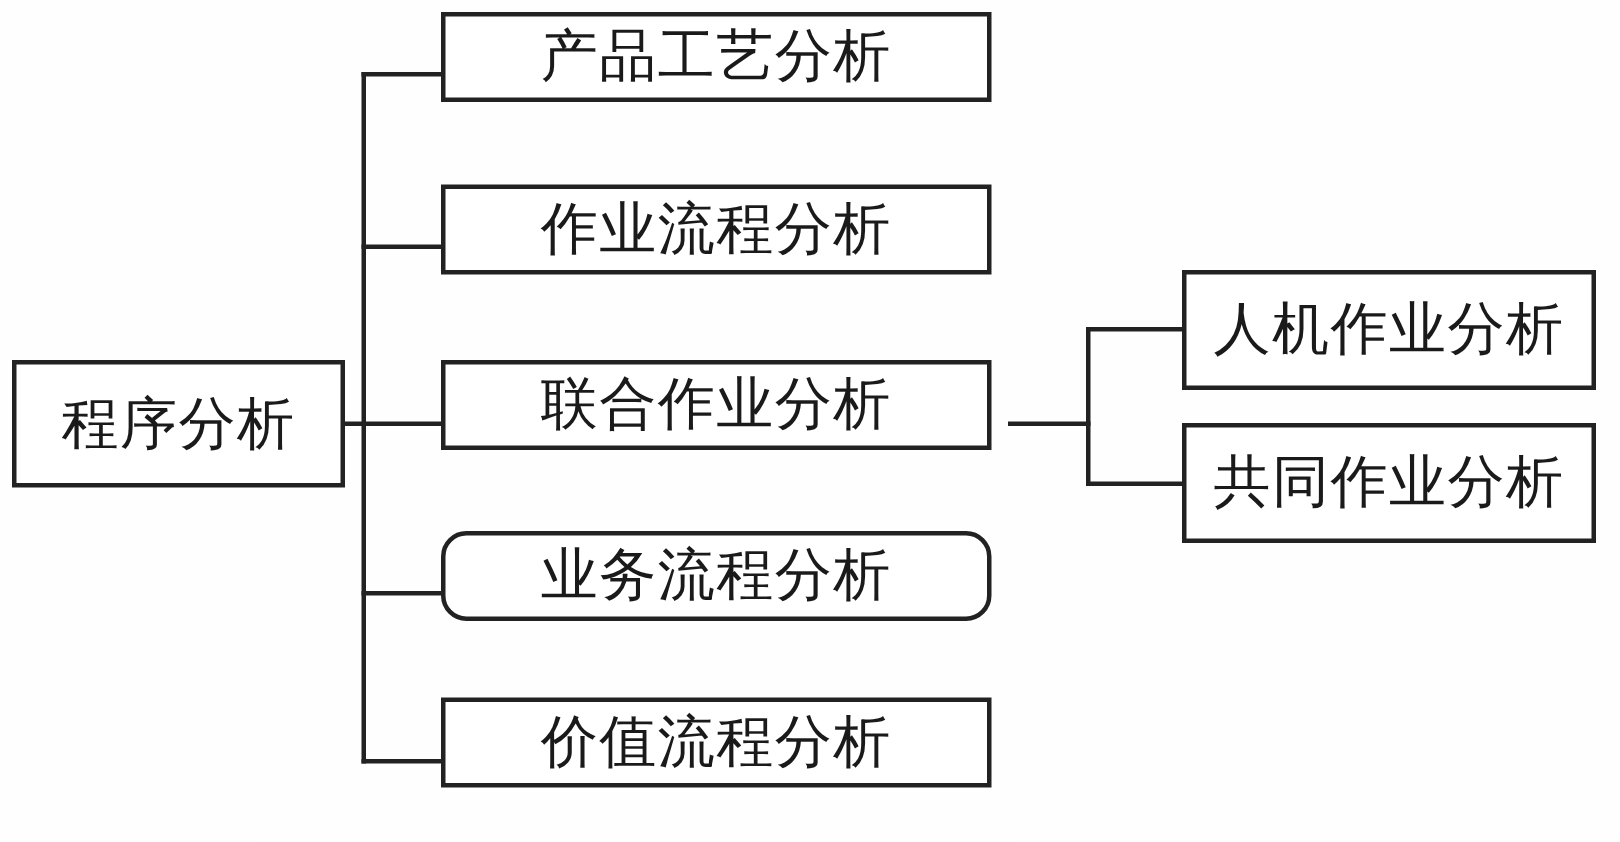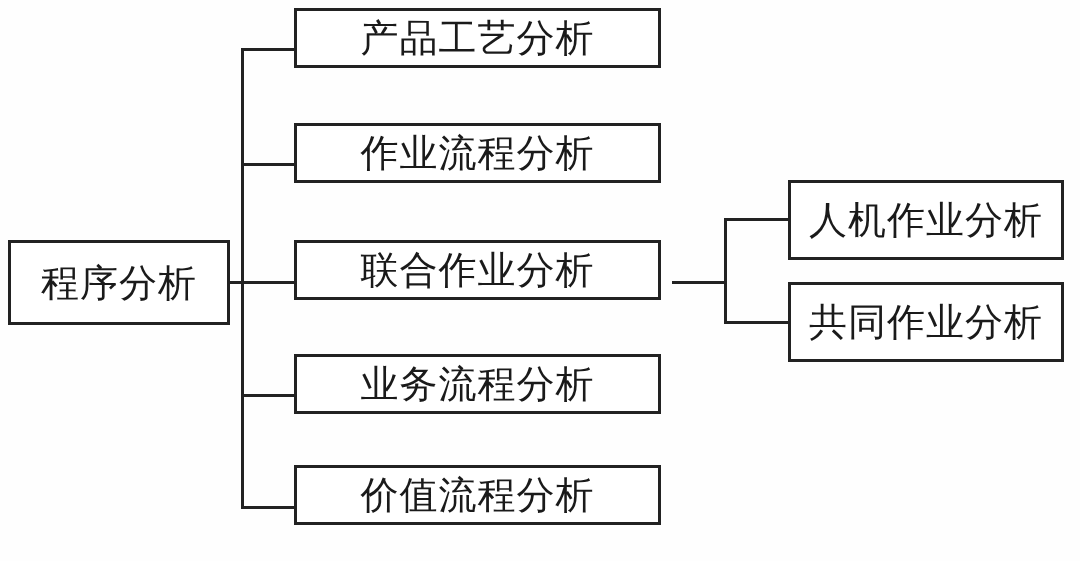--- a/index.html
+++ b/index.html
@@ -39,21 +39,21 @@
   }
   .hline { height: 3px; }
   .vline { width: 3px; }
 
   
   #root-box   { left: 8px;   top: 240px; width: 222px; height: 85px; }
   .mid-box    { left: 294px; width: 367px; height: 60px; }
   #mid-box-0  { top: 8px; }
   #mid-box-1  { top: 123px; }
   #mid-box-2  { top: 240px; }
-  #mid-box-3  { top: 354px; }
+  #mid-box-3  { top: 354px; border-radius: 17px; }
   #mid-box-4  { top: 465px; text-align: center; }
   .right-box  { left: 788px; width: 276px; height: 80px; }
   #right-box-0 { top: 180px; }
   #right-box-1 { top: 282px; }
 
   
   #conn-root      { left: 198px; top: 281px; width: 107px; }
   #trunk-left     { left: 241px; top: 48px;  height: 461px; }
   #branch-mid-0   { left: 241px; top: 48px;  width: 64px; }
   #branch-mid-1   { left: 241px; top: 163px; width: 64px; }

